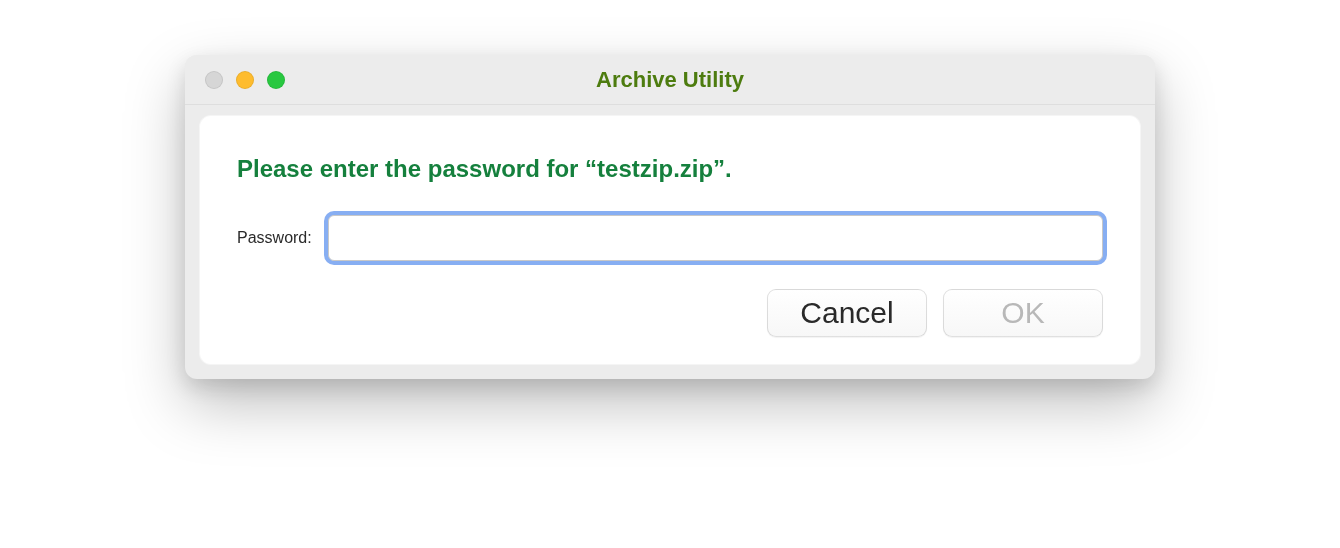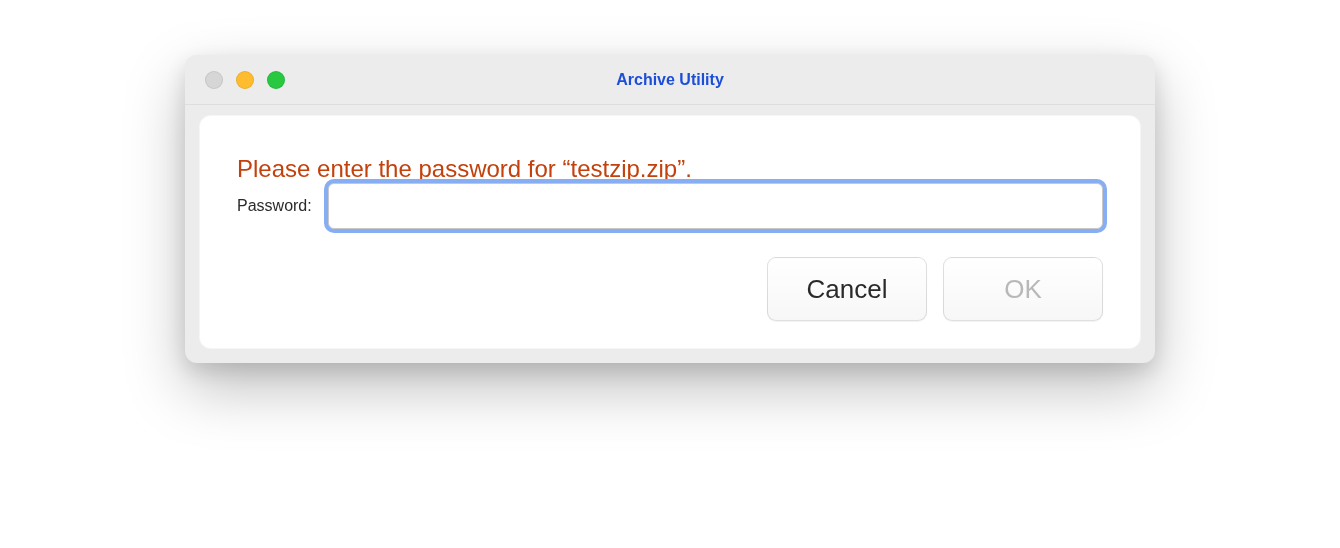--- a/index.html
+++ b/index.html
@@ -62,38 +62,39 @@
     .traffic-max {
       background: #28c840;
       border: 0.5px solid rgba(0,0,0,0.08);
     }
     
     .title {
       position: absolute;
       left: 0;
       right: 0;
       text-align: center;
-      font-size: 16px;
+      font-size: 22px;
       font-weight: 700;
-      color: #1d4ed8;
+      color: #4d7c0f;
       pointer-events: none;
     }
     
     .sheet {
       margin: 10px 14px 14px 14px;
       background: #ffffff;
       border-radius: 12px;
       padding: 40px 38px 28px 38px;
       box-shadow: inset 0 0 0 1px rgba(0,0,0,0.04);
     }
     
     .prompt {
       font-size: 24px;
-      color: #c2410c;
-      font-weight: 400;
+      color: #15803d;
+      margin-bottom: 32px;
+      font-weight: 700;
     }
     
     .field-row {
       display: flex;
       align-items: center;
       gap: 16px;
       margin-bottom: 28px;
     }
     
     .field-label {
@@ -115,25 +116,25 @@
     }
     
     .button-row {
       display: flex;
       justify-content: flex-end;
       gap: 16px;
     }
     
     .btn {
       min-width: 160px;
-      height: 64px;
+      height: 48px;
       border-radius: 9px;
       border: 1px solid rgba(0,0,0,0.12);
       background: linear-gradient(#ffffff, #f7f7f7);
-      font-size: 26px;
+      font-size: 30px;
       color: #2a2a2a;
       cursor: pointer;
       box-shadow: 0 1px 1px rgba(0,0,0,0.05);
       padding: 0 26px;
     }
     
     .btn-disabled {
       color: #b8b8b8;
       cursor: default;
     }

